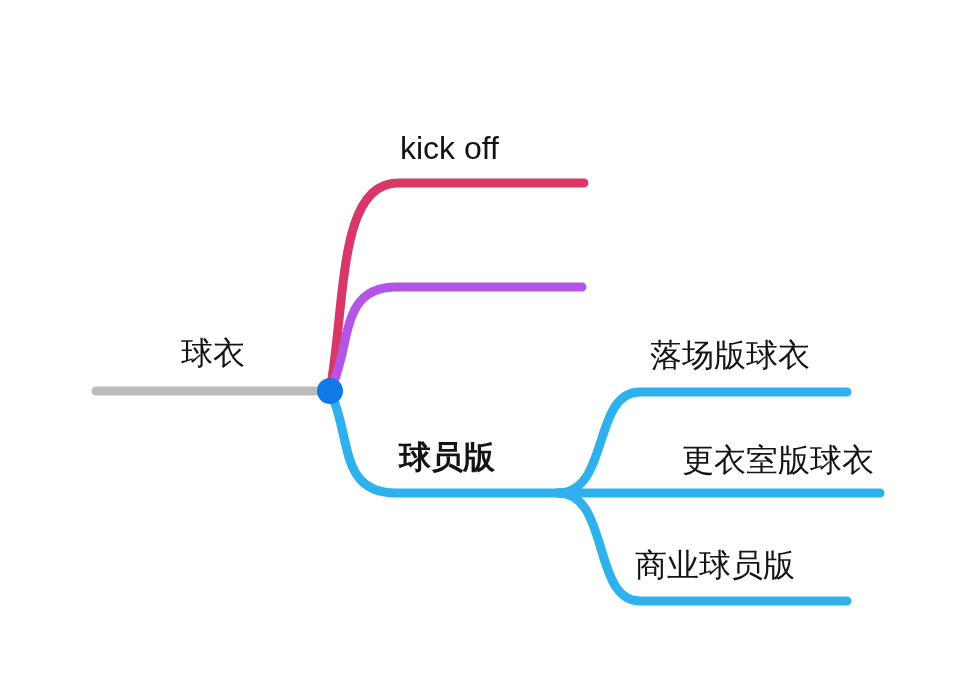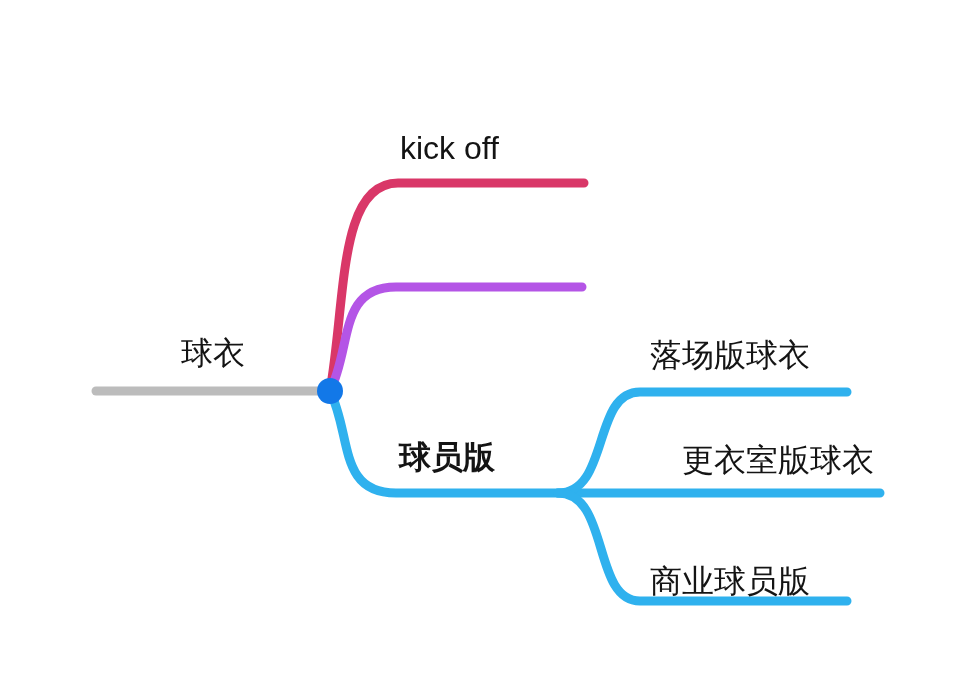--- a/index.html
+++ b/index.html
@@ -63,15 +63,15 @@
 
   <div class="node-label" style="left:400px; top:131px;">kick off</div>
 
 
   <div class="node-label" style="left:399px; top:440px;font-weight:bold;">球员版</div>
 
   <div class="node-label" style="left:650px; top:338px;">落场版球衣</div>
 
   <div class="node-label" style="left:650px; top:443px;margin-left:32px;">更衣室版球衣</div>
 
-  <div class="node-label" style="left:650px; top:548px;margin-top:16px;">商业球员版</div>
+  <div class="node-label" style="left:635px; top:548px;">商业球员版</div>
 
 </div>
 
 </body></html>

